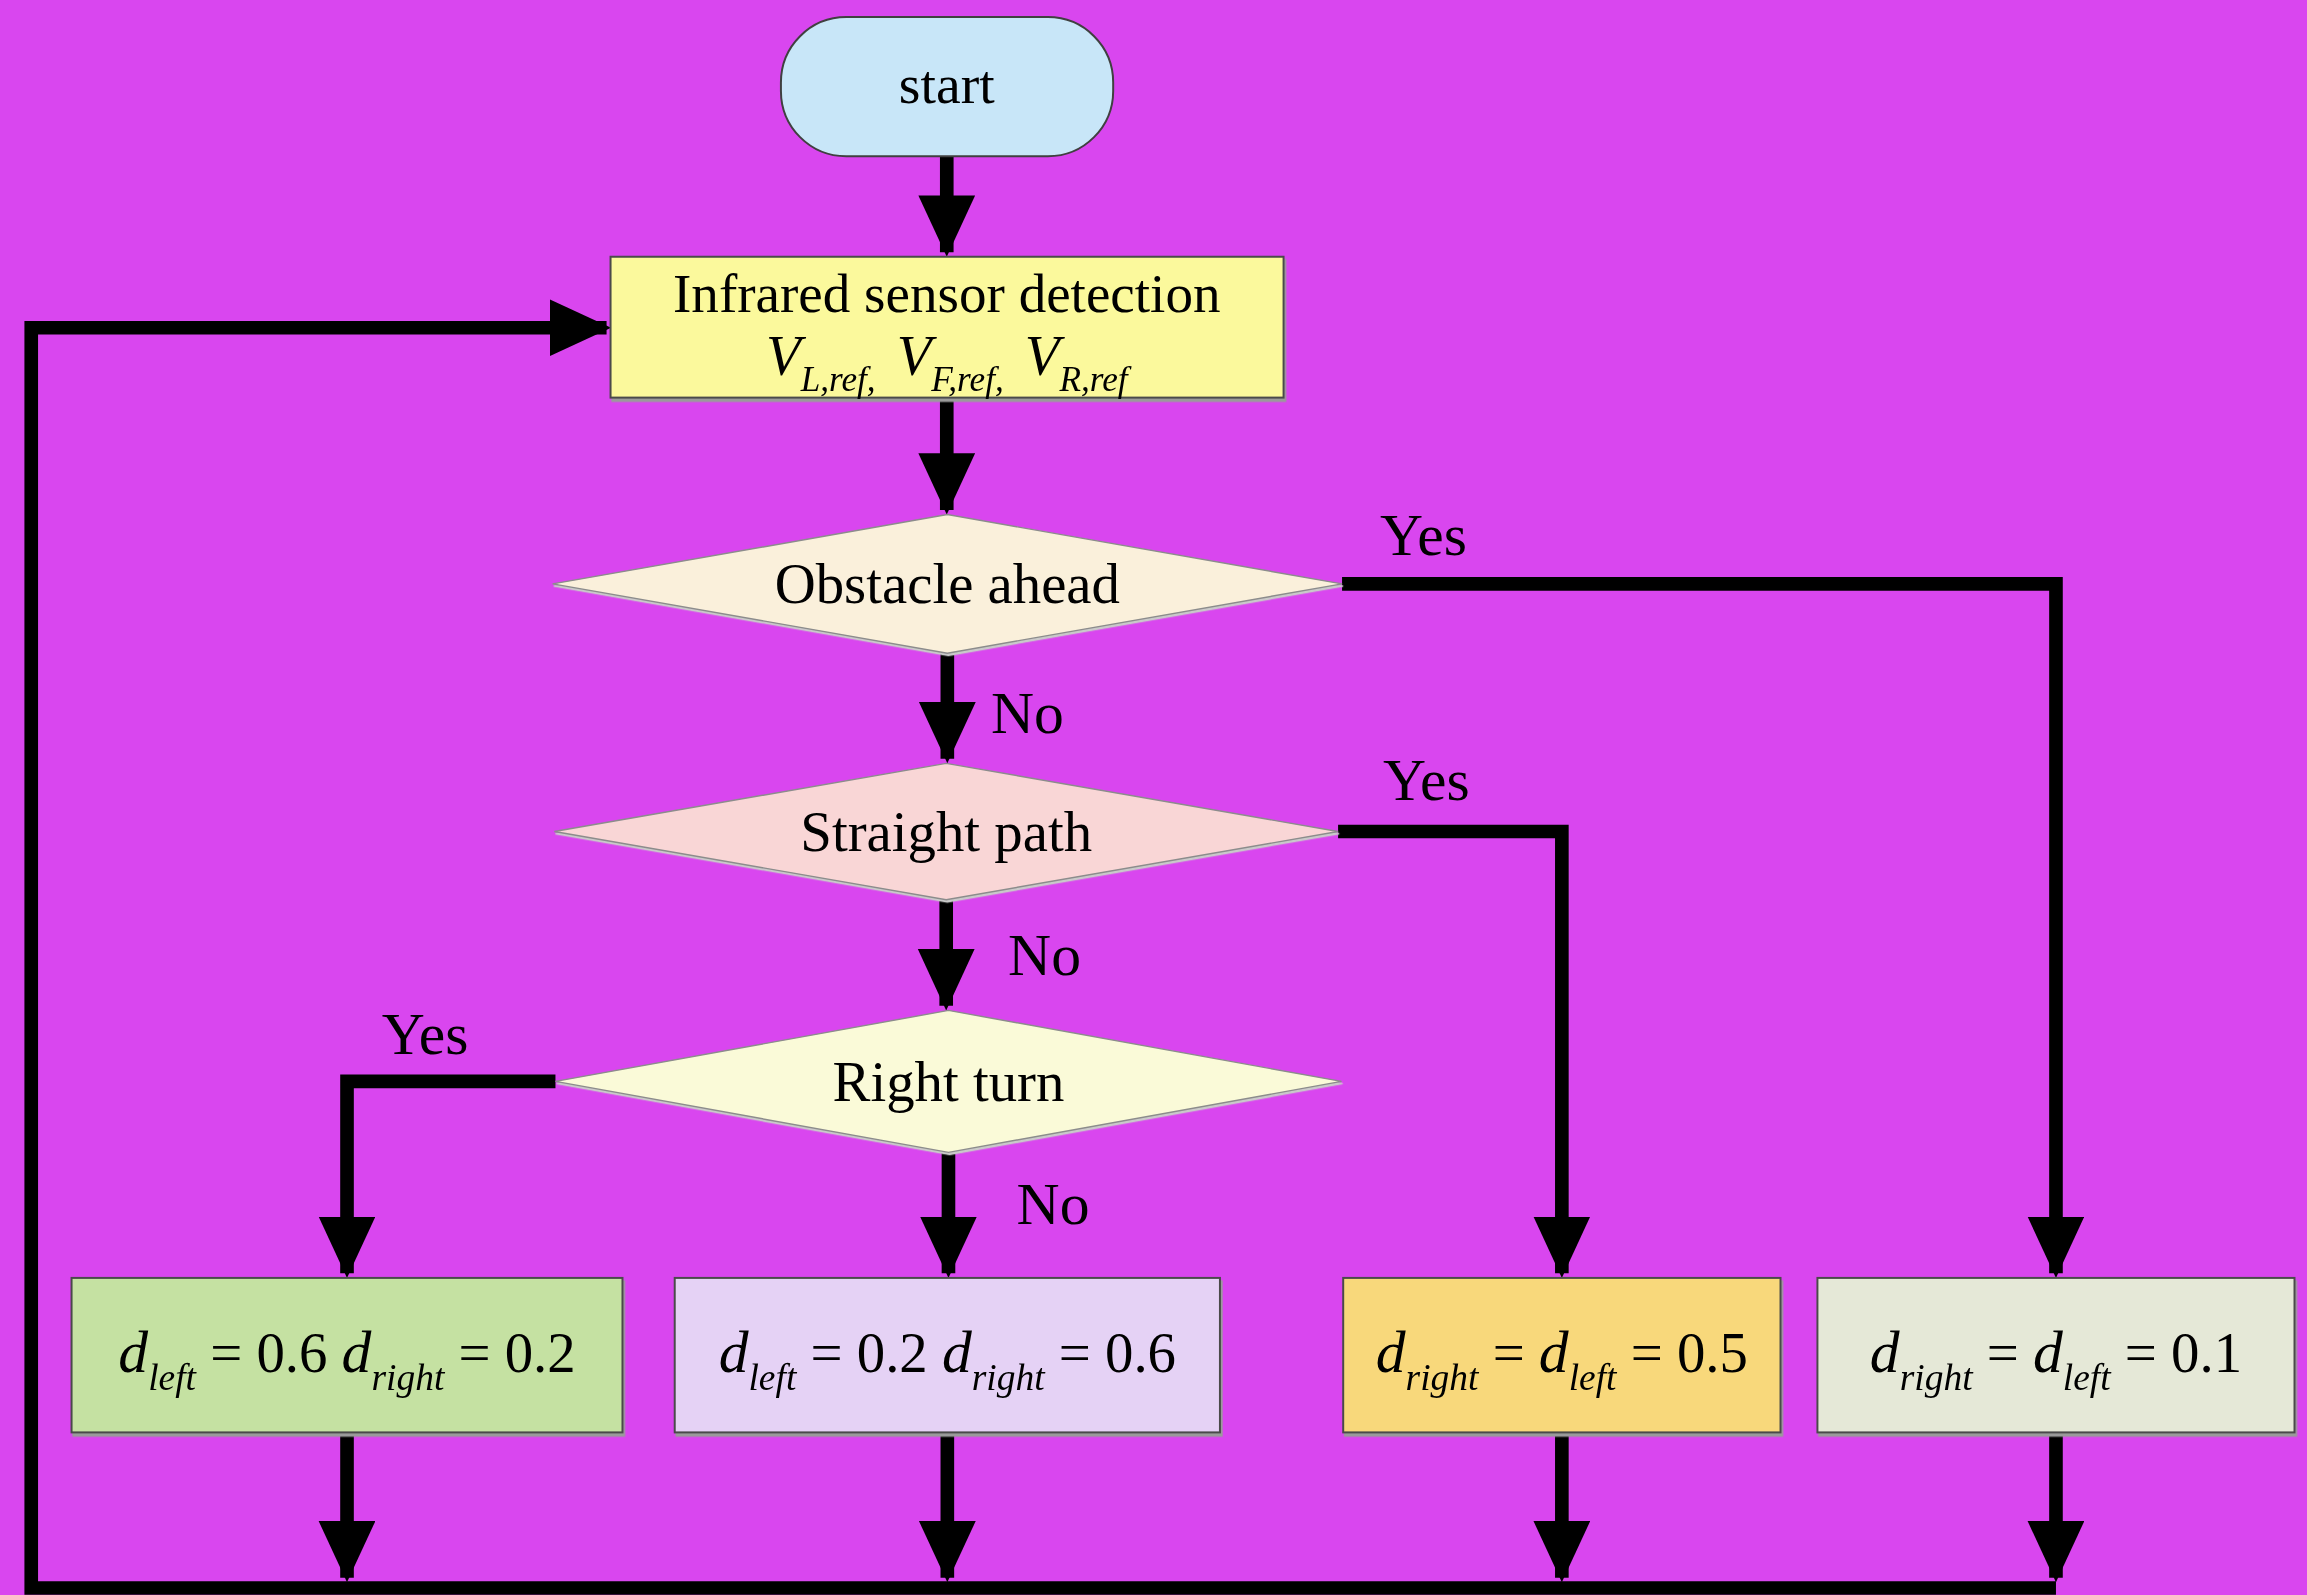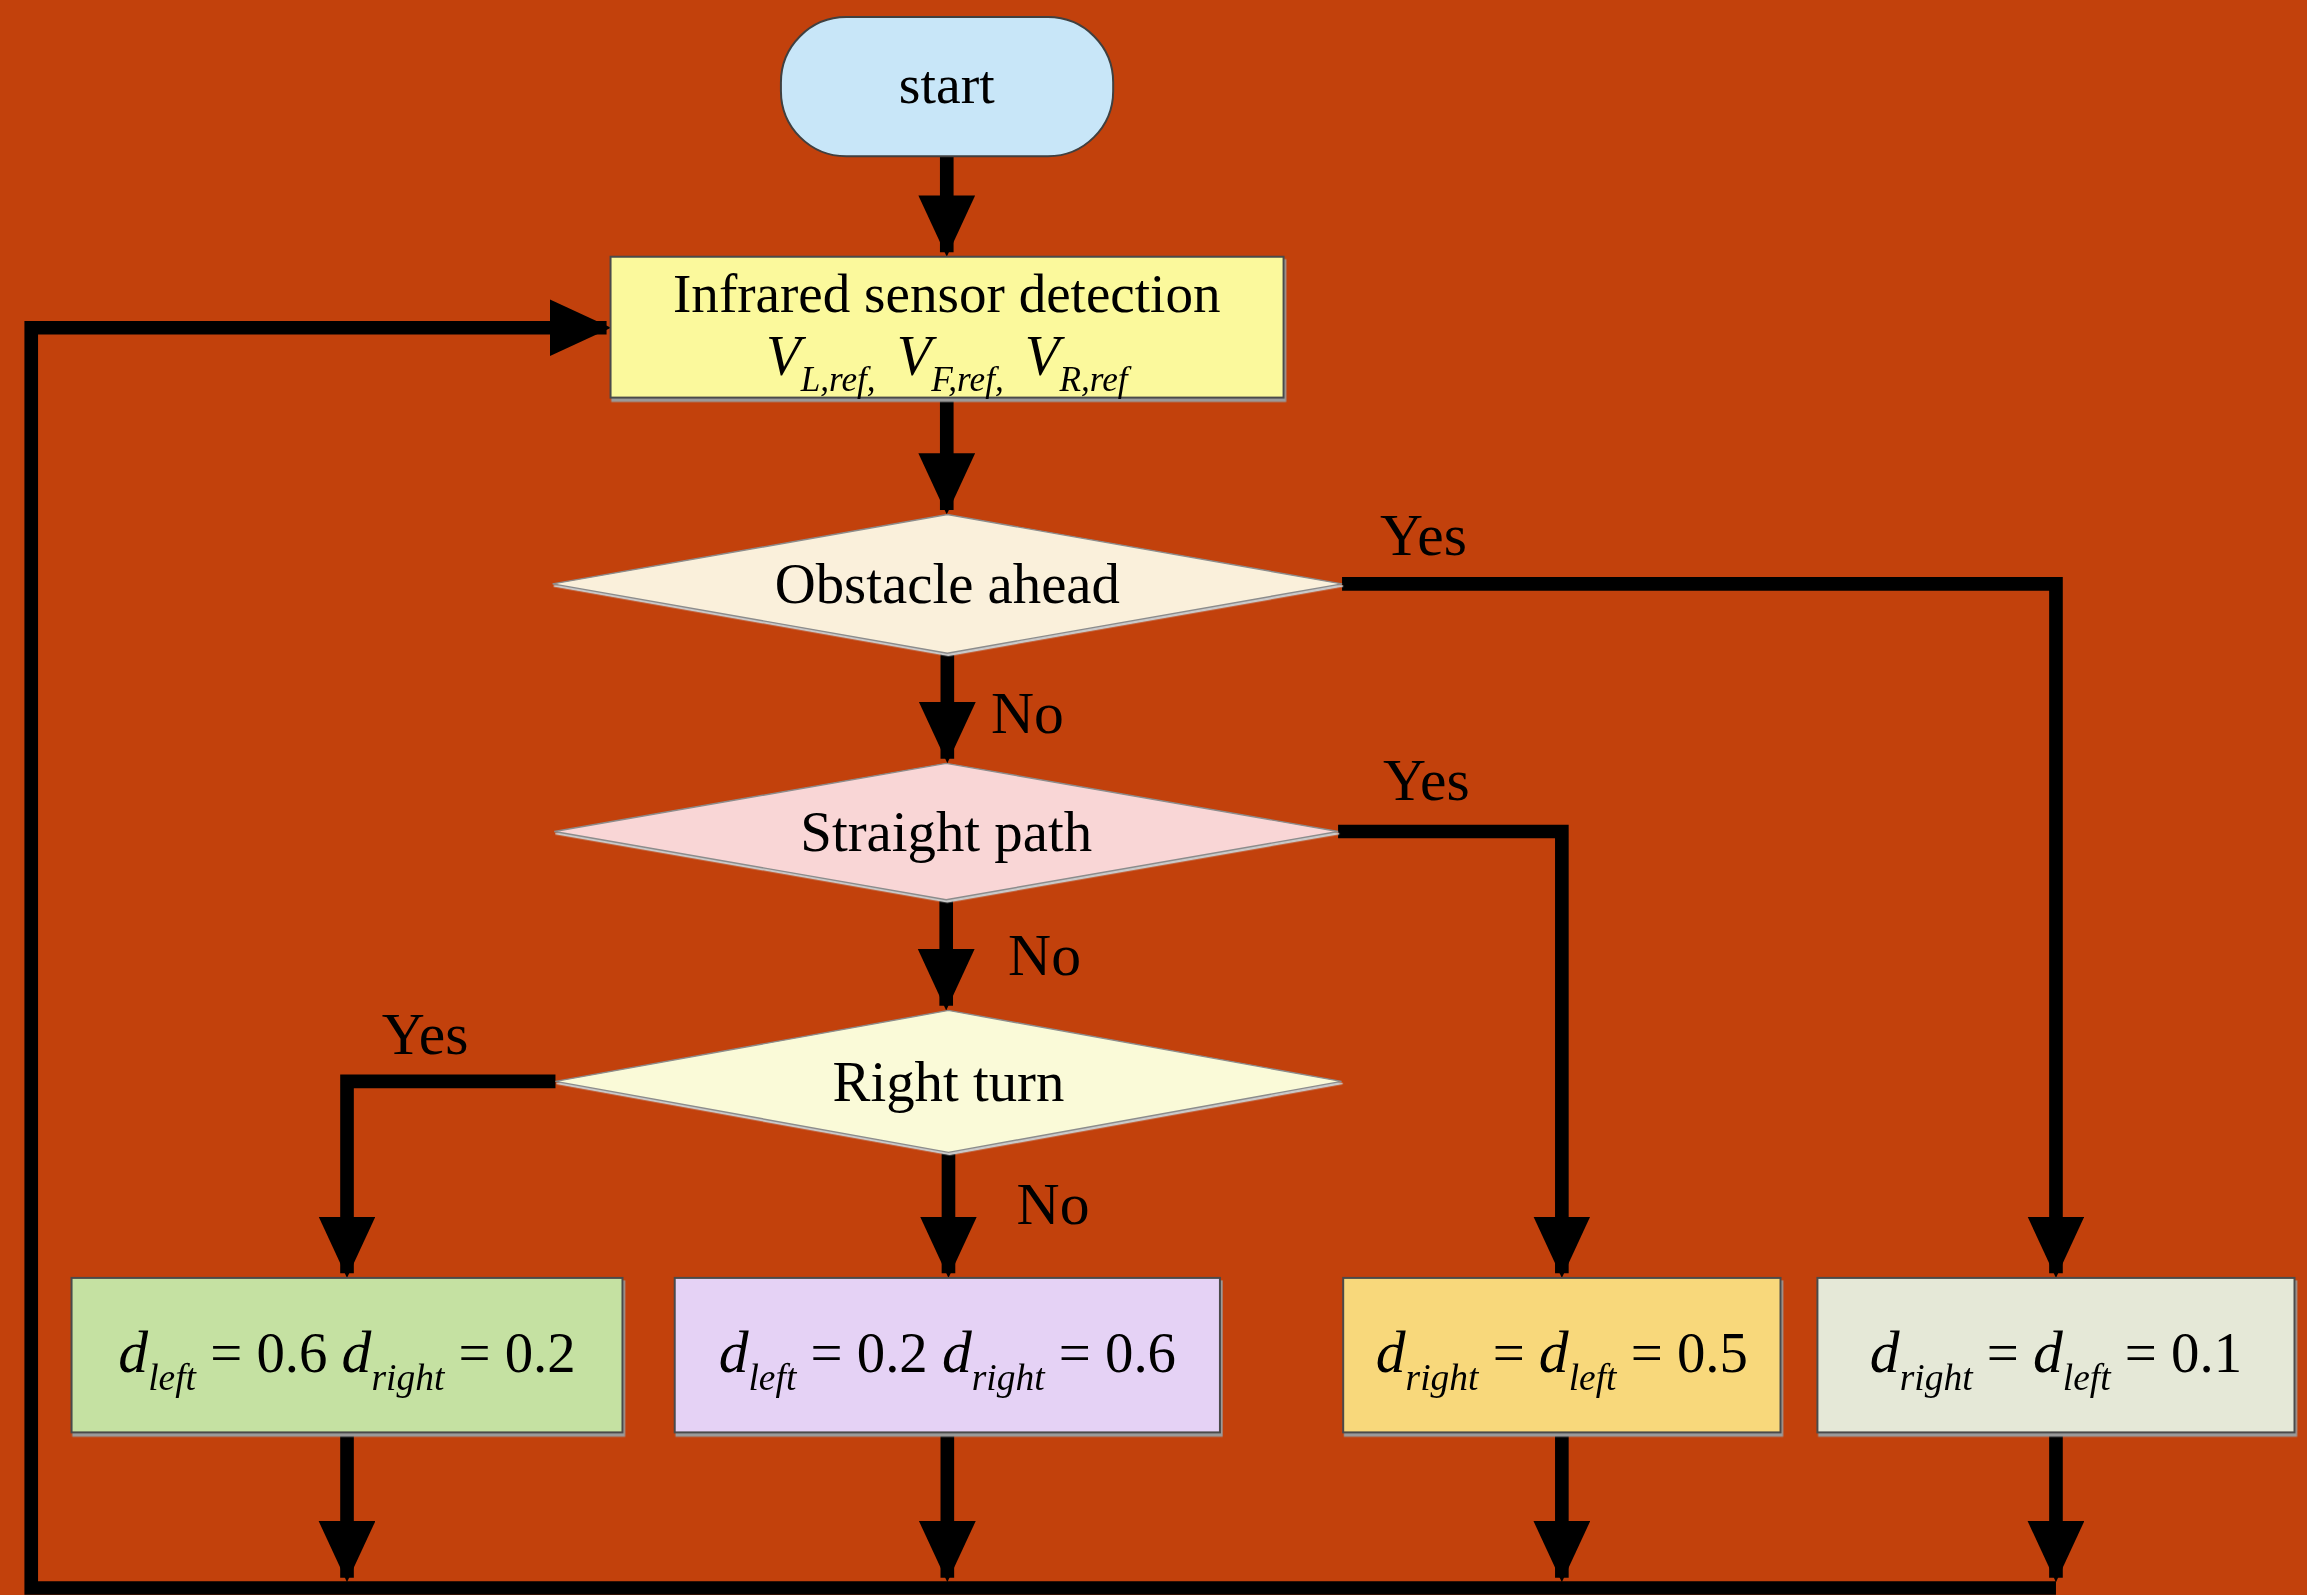--- a/index.html
+++ b/index.html
@@ -1,16 +1,16 @@
 <!DOCTYPE html>
 <html style="font-size:9px"><head>
 <meta charset="utf-8">
 <style>
   html,body{margin:0;padding:0;background:#ffffff;}
-  #stage{position:relative;width:2307px;height:1596px;background:#c2410c;overflow:hidden;}
+  #stage{position:relative;width:2307px;height:1596px;background:#d946ef;overflow:hidden;}
   svg{position:absolute;left:0;top:0;}
   text, tspan{font-family:"Liberation Serif", serif; fill:#000000;}
   .node-label{font-size:100px;}
   .start-label{font-size:98px;}
   .edge-label{font-size:105px;}
   .sensor-title{font-size:97px;}
   .sensor-var{font-size:100px;font-style:italic;}
   .sensor-sub{font-size:62px;font-style:italic;}
   .f-main{font-size:105px;font-style:italic;}
   .f-sub{font-size:66px;font-style:italic;}

